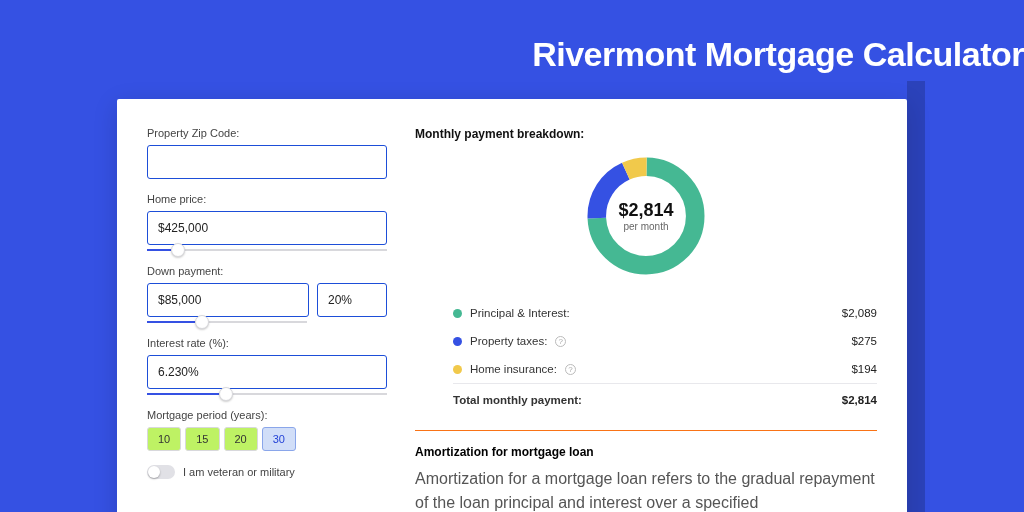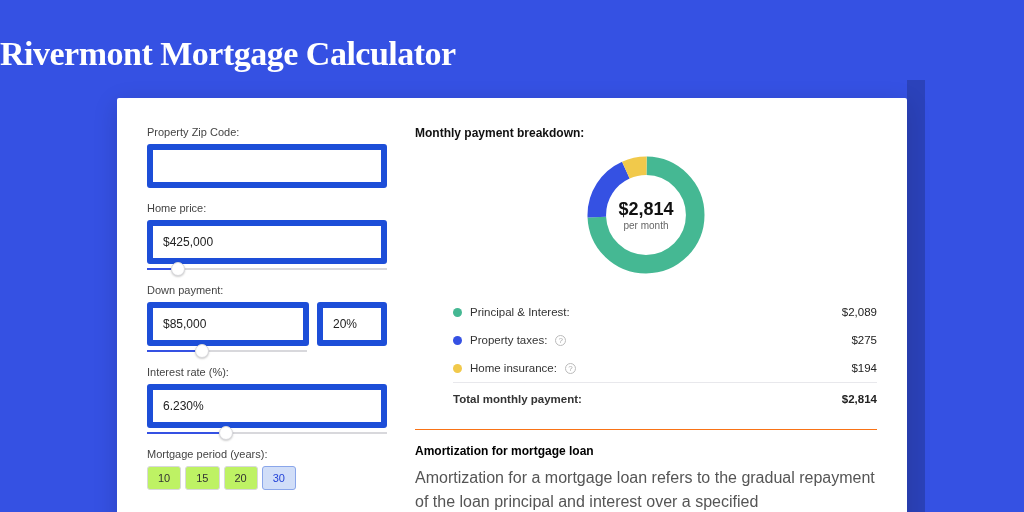--- a/index.html
+++ b/index.html
@@ -4,27 +4,26 @@
 <style>
   * { box-sizing: border-box; margin: 0; padding: 0; }
   body {
     font-family: -apple-system, BlinkMacSystemFont, "Segoe UI", Arial, sans-serif;
     background: #3551e3;
     width: 1024px;
     height: 512px;
     overflow: hidden;
   }
   .page-title {
-    text-align: left;
+    text-align: right;
     color: #fff;
     font-size: 34px;
     font-weight: 700;
     padding: 35px 0 25px;
     letter-spacing: -0.5px;
-    font-family: Liberation Serif, serif;
   }
   .card-wrap {
     width: 790px;
     margin: 0 auto;
     background: #fff;
     border-radius: 2px 2px 0 0;
     padding: 28px 30px;
     box-shadow: 0 6px 24px rgba(0,0,0,0.15);
     position: relative;
   }
@@ -42,21 +41,21 @@
   .right { flex: 1; }
   .label {
     font-size: 11px;
     color: #444;
     margin-bottom: 6px;
     display: block;
   }
   .input {
     width: 100%;
     height: 30px;
-    border: 6px solid #1d4ed8;
+    border: 1px solid #1d4ed8;
     border-radius: 3px;
     padding: 16px 10px;
     font-size: 12px;
     color: #222;
     background: #fff;
   }
   .group { margin-bottom: 14px; position: relative; }
   .slider-track {
     height: 2px;
     background: #d8d8dc;
@@ -225,20 +224,26 @@
       <div class="group">
         <span class="label">Mortgage period (years):</span>
         <div class="periods">
           <button class="period-btn">10</button>
           <button class="period-btn">15</button>
           <button class="period-btn">20</button>
           <button class="period-btn active">30</button>
         </div>
       </div>
 
+      <div class="toggle-row">
+        <div class="toggle">
+          <div class="toggle-knob"></div>
+        </div>
+        <span class="label" style="margin:0">I am veteran or military</span>
+      </div>
 
     </div>
 
     <div class="right">
 
       <div class="section-title">Monthly payment breakdown:</div>
 
       <div class="donut-wrap">
         <div class="donut">
           <svg viewBox="0 0 42 42">

